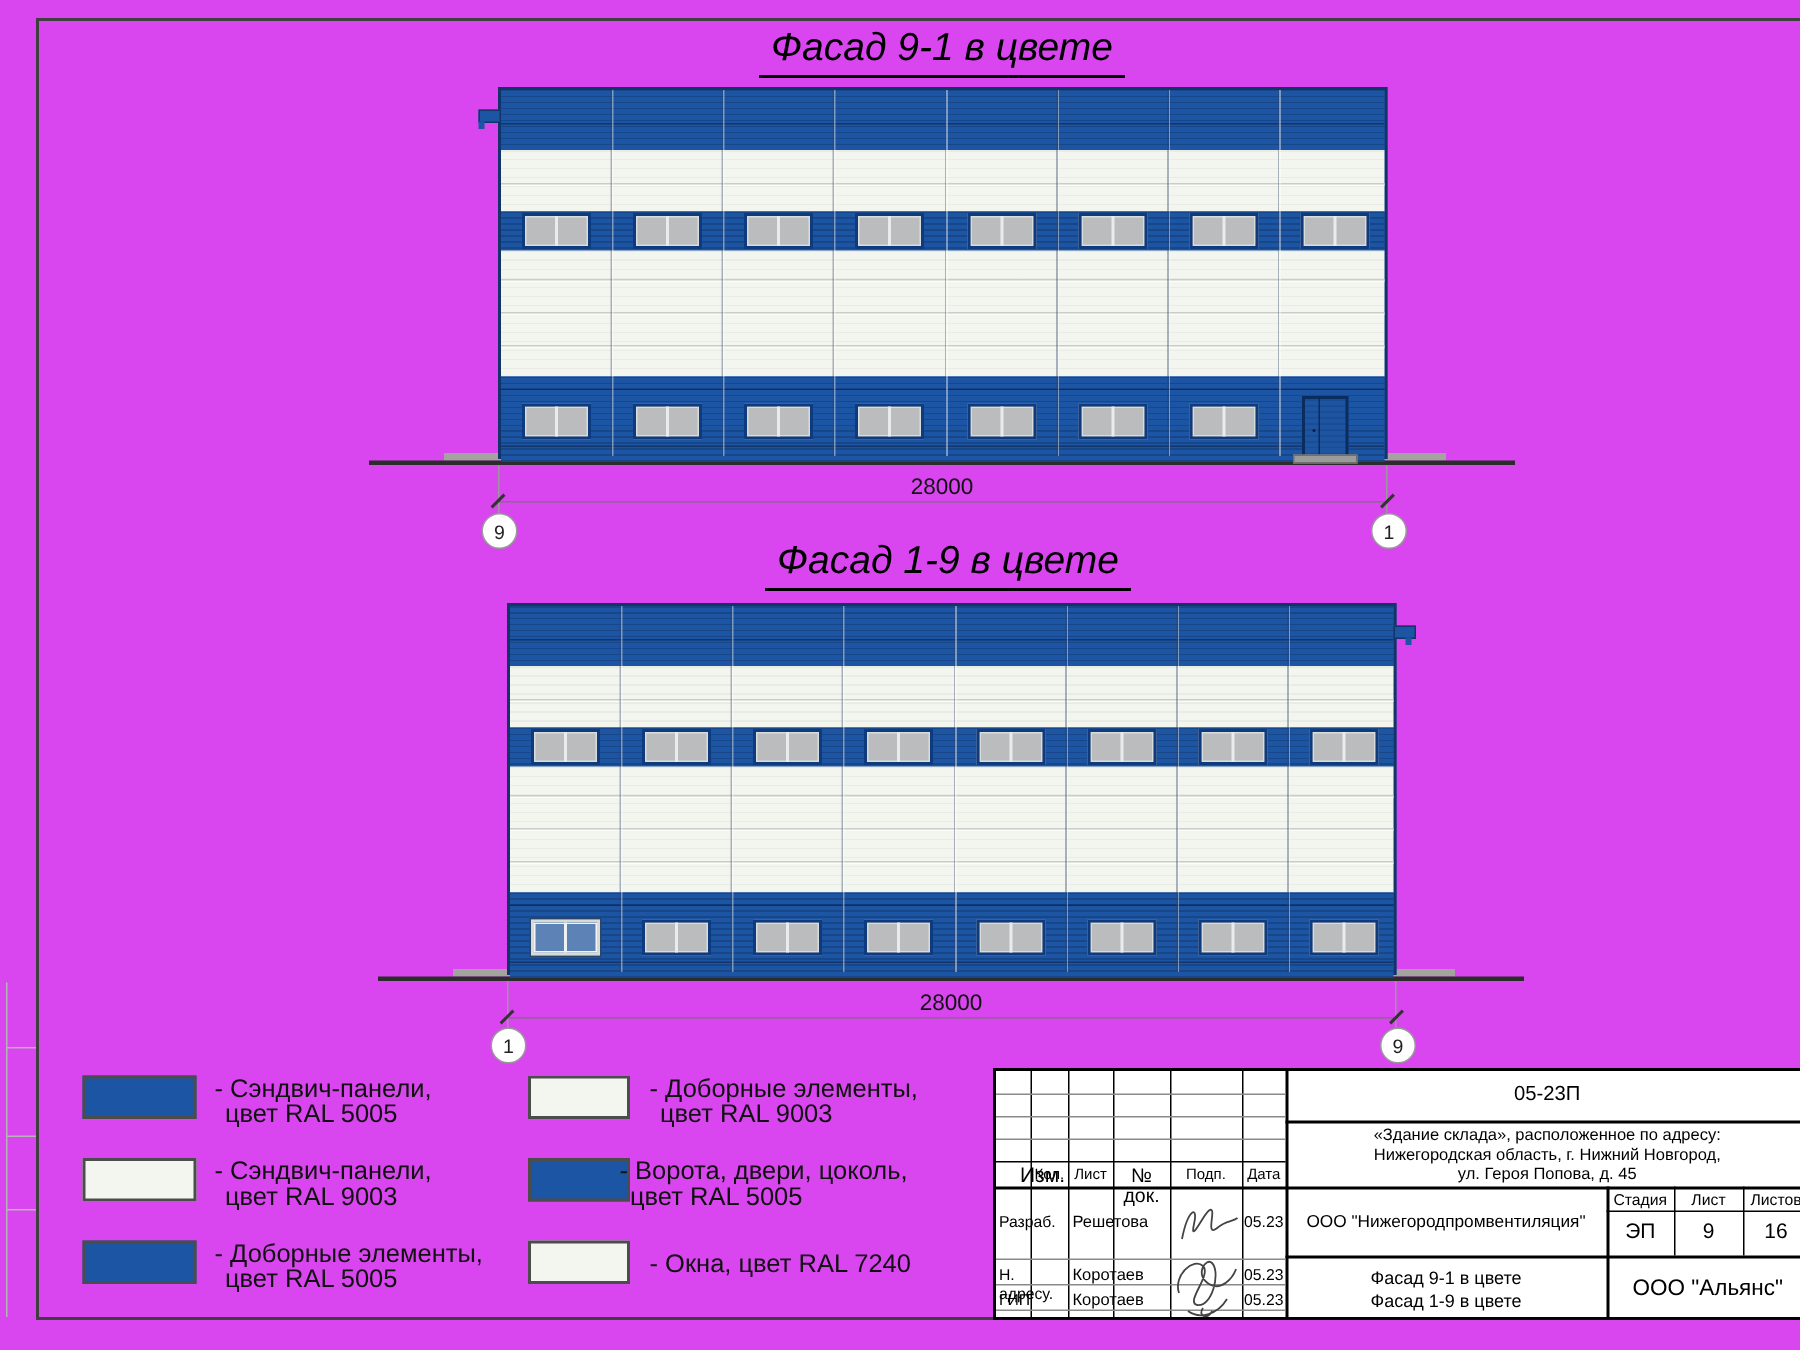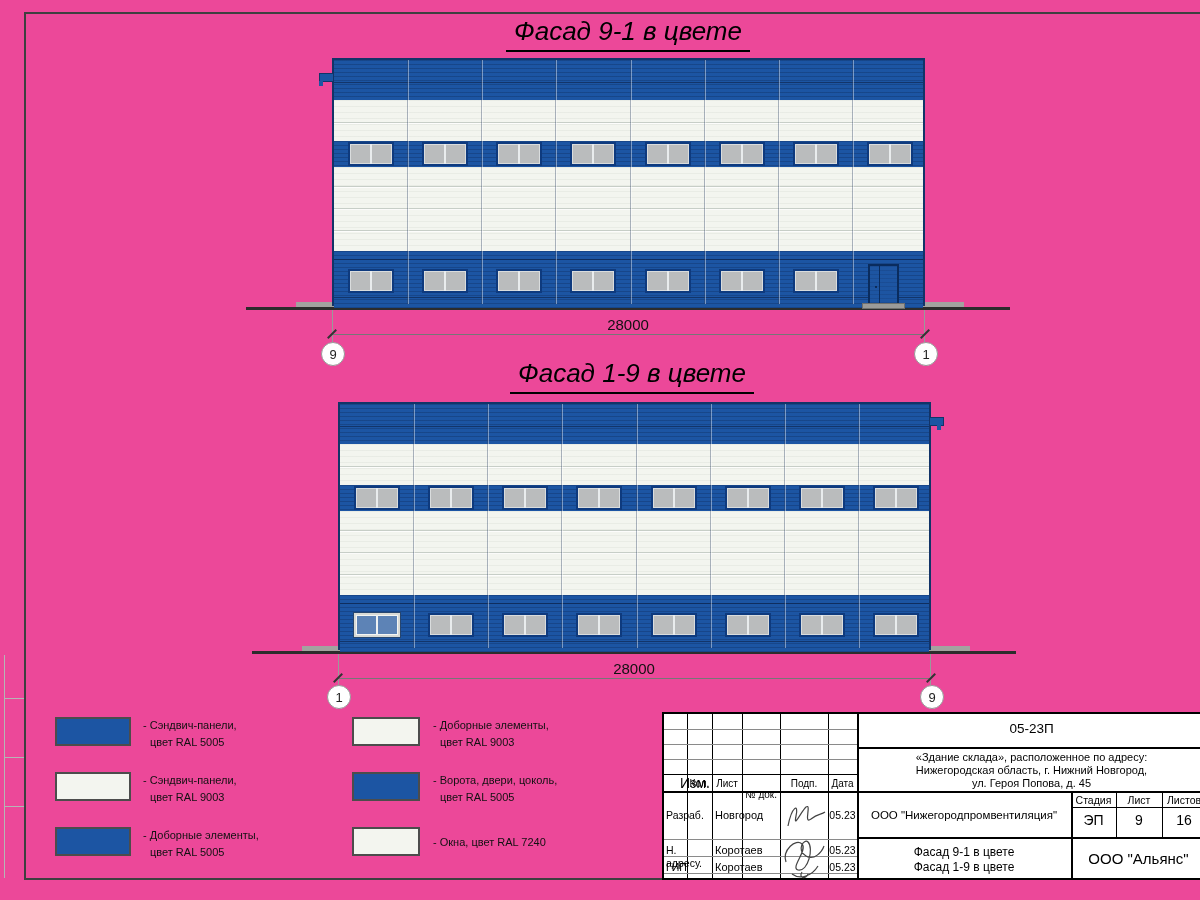--- a/index.html
+++ b/index.html
@@ -1,16 +1,16 @@
 <!DOCTYPE html>
 <html><head>
 <meta charset="utf-8">
 <style>
   html,body{margin:0;padding:0;background:#fff;}
-  #sheet{position:relative;width:1200px;height:900px;background:#ec4899;overflow:hidden;
+  #sheet{position:relative;width:1200px;height:900px;background:#d946ef;overflow:hidden;
          font-family:"Liberation Sans",sans-serif;color:#000;}
   .ln{position:absolute;background:#000;}
   .lnf{position:absolute;background:#3f3f3f;}
   .lng{position:absolute;background:#8a8a8a;}
   .lnl{position:absolute;background:#b5b5b5;}
   
   .facade{position:absolute;border:2px solid #123468;background:#1c55a3;z-index:2;box-sizing:border-box;}
   .band{position:absolute;left:0;right:0;}
   .b-blue{background-color:#1c55a3;background-image:repeating-linear-gradient(180deg,rgba(5,18,48,.22) 0 1px,transparent 1px 4px);}
   .b-white{background-color:#f3f5ef;background-image:repeating-linear-gradient(180deg,rgba(70,90,70,.06) 0 1px,transparent 1px 6px);}
@@ -36,21 +36,21 @@
   .tick{position:absolute;width:12px;height:2px;background:#333;transform:rotate(-45deg);z-index:2;}
   .dimtext{position:absolute;font-size:15px;color:#111;text-align:center;z-index:2;}
   .axis{position:absolute;width:22px;height:22px;border:1px solid #999;border-radius:50%;background:#fff;z-index:2;
         display:flex;align-items:center;justify-content:center;font-size:13px;color:#222;}
   .ftitle{position:absolute;font-style:italic;font-size:26px;text-align:center;z-index:2;}
   .ftitle span{display:inline-block;border-bottom:2px solid #000;padding:0 8px 3px;}
   
   .swatch{position:absolute;height:29px;border:2px solid #4c4c4c;box-sizing:border-box;z-index:2;}
   .sw-blue{background:#1c55a3;}
   .sw-white{background:#f3f5ef;}
-  .legtext{position:absolute;font-size:11px;line-height:17px;color:#111;z-index:2;}
+  .legtext{position:absolute;font-size:17px;line-height:17px;color:#111;z-index:2;}
   
   .tblock{position:absolute;border:2px solid #000;box-sizing:border-box;background:#fff;z-index:3;}
   .tb{position:absolute;font-size:11px;line-height:13px;color:#000;text-align:center;}
   .sig{position:absolute;z-index:4;}
   .wmark{position:absolute;z-index:6;pointer-events:none;}
   .wmark-text{position:absolute;left:72px;top:12px;font-size:34px;font-weight:bold;letter-spacing:12px;color:rgba(255,255,255,0.10);}
 </style>
 </head>
 <body>
 
@@ -265,21 +265,21 @@
       <div class="legtext" style="left: 143px; top: 827px;">
         <div>- Доборные элементы,</div>
         <div style="padding-left: 7px;">цвет RAL 5005</div>
       </div>
       <div class="swatch sw-white" style="left: 352px; top: 717px; width: 68px;"></div>
       <div class="legtext" style="left: 433px; top: 717px;">
         <div>- Доборные элементы,</div>
         <div style="padding-left: 7px;">цвет RAL 9003</div>
       </div>
       <div class="swatch sw-blue" style="left: 352px; top: 772px; width: 68px;"></div>
-      <div class="legtext" style="left: 433px; top: 772px;">
+      <div class="legtext" style="left: 413px; top: 772px;">
         <div>- Ворота, двери, цоколь,</div>
         <div style="padding-left: 7px;">цвет RAL 5005</div>
       </div>
       <div class="swatch sw-white" style="left: 352px; top: 827px; width: 68px;"></div>
       <div class="legtext" style="left: 433px; top: 834px;">
         <div>- Окна, цвет RAL 7240</div>
       </div>
     </div>
 
   <div class="tblock" id="tb" style="left:662px;top:712px;width:546px;height:168px">
@@ -302,21 +302,21 @@
     <div class="lng" style="left:0;top:125px;width:193px;height:1px"></div>
     <div class="lng" style="left:0;top:142px;width:193px;height:1px"></div>
     <div class="lng" style="left:0;top:159px;width:193px;height:1px"></div>
     <div class="ln" style="left:193px;top:33px;width:349px;height:2px"></div>
     <div class="ln" style="left:193px;top:123px;width:349px;height:2px"></div>
     <div class="ln" style="left:407px;top:93px;width:135px;height:1px"></div>
 
     <div class="tb" style="left:16px;top:63px;width:23px;font-size:14px">Изм.</div>
     <div class="tb" style="left:23px;top:63px;width:25px;font-size:10px">Кол.</div>
     <div class="tb" style="left:48px;top:63px;width:30px;font-size:10px">Лист</div>
-    <div class="tb" style="left:78px;top:74px;width:38px;font-size:10px">№ док.</div>
+    <div class="tb" style="left:78px;top:63px;width:38px;font-size:13px">№ док.</div>
     <div class="tb" style="left:116px;top:63px;width:48px;font-size:10px">Подп.</div>
     <div class="tb" style="left:164px;top:63px;width:29px;font-size:10px">Дата</div>
 
     <div class="tb" style="left:193px;top:8px;width:349px;font-size:13.5px">05-23П</div>
     <div class="tb" style="left:193px;top:37px;width:349px">«Здание склада», расположенное по адресу:</div>
     <div class="tb" style="left:193px;top:50px;width:349px">Нижегородская область, г. Нижний Новгород,</div>
     <div class="tb" style="left:193px;top:63px;width:349px">ул. Героя Попова, д. 45</div>
     <div class="tb" style="left:193px;top:95px;width:214px;font-size:11.5px">ООО "Нижегородпромвентиляция"</div>
     <div class="tb" style="left:407px;top:80px;width:45px;font-size:10.5px">Стадия</div>
     <div class="tb" style="left:452px;top:80px;width:46px;font-size:10.5px">Лист</div>
@@ -328,21 +328,21 @@
     <div class="tb" style="left:193px;top:146px;width:214px;font-size:12px;line-height:15px">Фасад 1-9 в цвете</div>
     <div class="tb" style="left:407px;top:138px;width:135px;font-size:15px">ООО "Альянс"</div>
 
     <svg class="sig" style="left:118px;top:80px" width="46" height="46" viewBox="0 0 46 46">
       <path d="M6 32 C 10 12, 17 9, 14 22 C 11 36, 20 16, 24 13 C 30 9, 21 31, 29 25 C 36 19, 39 21, 43 18" fill="none" stroke="#444" stroke-width="1.2"></path>
     </svg>
     <svg class="sig" style="left:114px;top:114px" width="52" height="54" viewBox="0 0 52 54">
       <path d="M8 34 C 4 22, 18 10, 24 16 C 30 22, 12 40, 20 42 C 30 44, 36 20, 30 14 C 26 10, 18 22, 28 28 C 36 33, 44 24, 46 18 M14 46 C 22 52, 34 48, 40 38 M24 44 C 20 50, 28 52, 30 46" fill="none" stroke="#444" stroke-width="1.2"></path>
     </svg>
   <div class="tb" style="left: 2px; top: 95px; width: 46px; text-align: left; font-size: 10.5px;">Разраб.</div>
-      <div class="tb" style="left: 51px; top: 95px; width: 64px; text-align: left;">Новгород</div>
+      <div class="tb" style="left: 51px; top: 95px; width: 64px; text-align: left;">Решетова</div>
       <div class="tb" style="left: 164px; top: 95px; width: 29px; font-size: 10.5px;">05.23</div>
       <div class="tb" style="left: 2px; top: 130px; width: 46px; text-align: left; font-size: 10.5px;">Н. адресу.</div>
       <div class="tb" style="left: 51px; top: 130px; width: 64px; text-align: left;">Коротаев</div>
       <div class="tb" style="left: 164px; top: 130px; width: 29px; font-size: 10.5px;">05.23</div>
       <div class="tb" style="left: 2px; top: 147px; width: 46px; text-align: left; font-size: 10.5px;">ГИП</div>
       <div class="tb" style="left: 51px; top: 147px; width: 64px; text-align: left;">Коротаев</div>
       <div class="tb" style="left: 164px; top: 147px; width: 29px; font-size: 10.5px;">05.23</div>
     </div>
 
 </div>

